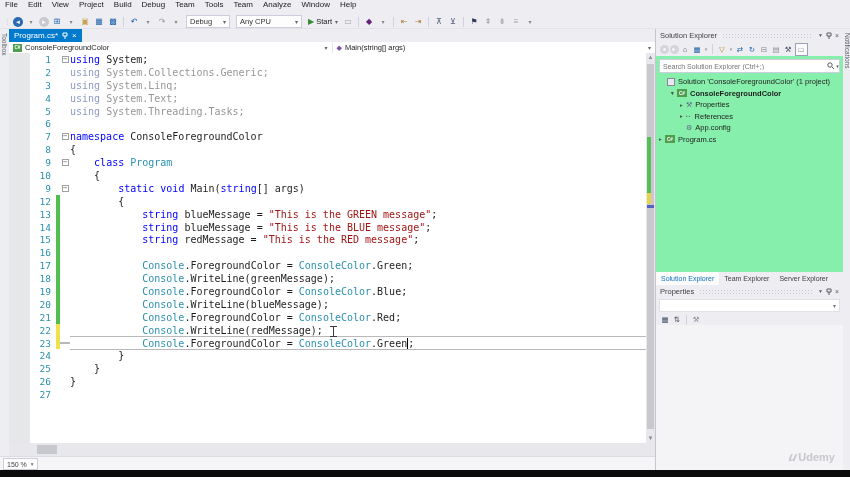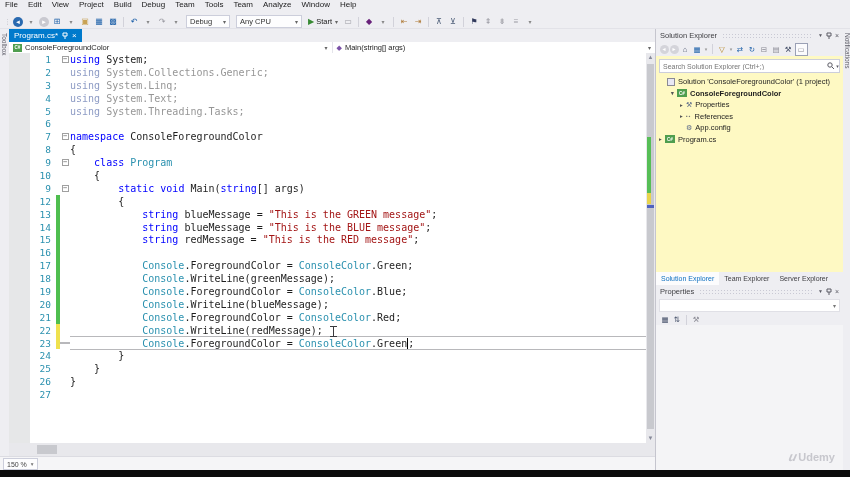--- a/index.html
+++ b/index.html
@@ -73,21 +73,21 @@
   .panel{position:absolute;left:655px;top:29px;width:188px;height:441px;background:#EEEEF2;border-left:1px solid #C5C5CE;box-sizing:border-box;}
   .phead{height:13px;display:flex;align-items:center;font-size:7.5px;color:#3E3E42;padding:0 4px;gap:3px;}
   .phead .dots{flex:1;height:5px;background-image:radial-gradient(#C9C9D4 0.8px,transparent 0.8px);background-size:3px 3px;margin:0 2px;}
   .phead .hb{color:#5A5A64;font-size:7px;line-height:7px;}
   .setoolbar{height:14px;display:flex;align-items:center;padding:0 3px;background:#EEEEF2;}
   .sei{min-width:11px;height:11px;display:flex;align-items:center;justify-content:center;font-size:7.5px;margin:0 0.5px;}
   .sei.blue{color:#1B5FA8}.sei.gray{color:#8A8A94}.sei.gold{color:#B8892B}.sei.dark{color:#424D66}
   .sei.circg{background:#D4D4DA;color:#fff;border-radius:50%;width:9px;height:9px;min-width:9px;font-size:5px;}
   .sei.boxed{border:1px solid #9AA0B5;background:#FBFBFD;}
   .sei.dim{color:#999;font-size:5px;min-width:5px;}
-  .sebody{position:absolute;left:0;top:27px;right:0;height:216px;background:#fef9c3;}
+  .sebody{position:absolute;left:0;top:27px;right:0;height:216px;background:#86efac;}
   .sesearch{margin:3px;height:12px;border:1px solid #CCCEDB;background:#fff;display:flex;align-items:center;}
   .sesearch input{border:0;outline:0;flex:1;font-size:7px;color:#666;padding:0 3px;font-family:"Liberation Sans",sans-serif;background:transparent;}
   .sesearch .mag{width:12px;color:#5A5A64;display:flex;align-items:center;justify-content:center;gap:1px;font-size:5px;}
   .tree{margin-top:2px;}
   .trow{height:11.5px;display:flex;align-items:center;font-size:7.5px;color:#1E1E1E;white-space:nowrap;}
   .trow .arr{width:9px;text-align:center;font-size:5.5px;color:#555;flex:none;}
   .trow .ti{margin-right:3px;flex:none;}
   .ti.cs{width:10px;height:8px;background:#4F9E4F;color:#fff;font-size:4.5px;font-weight:bold;display:inline-flex;align-items:center;justify-content:center;}
   .ti.sol{width:8px;height:8px;border:1px solid #8A8A94;background:#E8E8F4;box-sizing:border-box;display:inline-block;}
   .ti.glyph{font-size:7px;color:#5A6A8A;}

